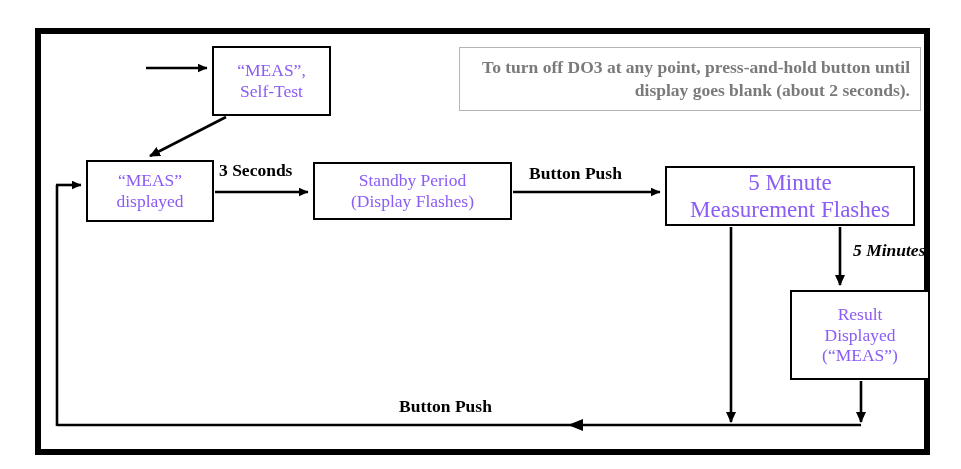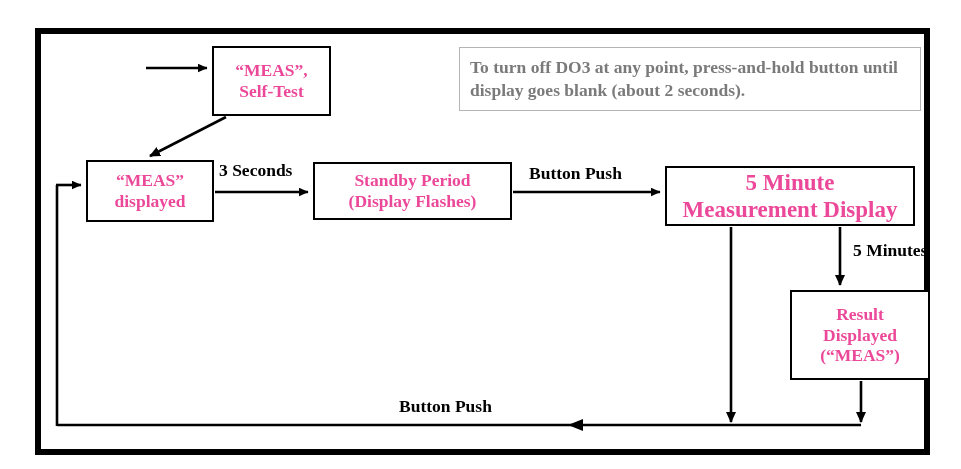--- a/index.html
+++ b/index.html
@@ -42,22 +42,22 @@
   
   .node {
     position: absolute;
     box-sizing: border-box;
     border: 2.5px solid #000000;
     background: #ffffff;
     display: flex;
     align-items: center;
     justify-content: center;
     text-align: center;
-    font-weight: bold;
-    color: #ec4899;
+    font-weight: normal;
+    color: #8b5cf6;
     line-height: 1.18;
   }
   .node .lines { display: block; }
   #node-selftest {
     left: 212px; top: 46px; width: 119px; height: 70px;
     font-size: 17.5px;
   }
   #node-meas {
     left: 86px; top: 160px; width: 128px; height: 62px;
     font-size: 17.5px;
@@ -78,40 +78,40 @@
   
   #note-box {
     position: absolute;
     left: 459px; top: 47px; width: 462px; height: 64px;
     box-sizing: border-box;
     border: 1.5px solid #b4b4b4;
     background: #ffffff;
     display: flex;
     align-items: center;
     justify-content: center;
-    text-align: left;
+    text-align: right;
     font-weight: bold;
     font-size: 17.5px;
     color: #7a7a7a;
     line-height: 1.3;
     padding: 3px 10px;
   }
   
   .edge-label {
     position: absolute;
     font-weight: bold;
     font-size: 17.5px;
     color: #000000;
     white-space: nowrap;
     line-height: 1.2;
   }
   #label-turnon    { left: 60px;  top: 52px; }
   #label-3sec      { left: 219px; top: 160px; text-align: right; }
   #label-btnpush-1 { left: 529px; top: 163px; }
-  #label-5min      { left: 853px; top: 240px; }
+  #label-5min      { left: 853px; top: 240px; font-style: italic; }
   #label-btnpush-2 { left: 399px; top: 396px; }
 </style>
 </head>
 <body>
 
 <div id="canvas">
 
   <div id="outer-frame"></div>
 
   <svg id="wires" viewBox="0 0 961 469" xmlns="http://www.w3.org/2000/svg">
@@ -170,21 +170,21 @@
   <div class="node" id="node-meas">
     <div>
       <span class="lines">“MEAS”</span>
       <span class="lines">displayed</span>
     </div>
   </div>
 
   <div class="node" id="node-measure">
     <div>
       <span class="lines">5 Minute</span>
-      <span class="lines">Measurement Display</span>
+      <span class="lines">Measurement Flashes</span>
     </div>
   </div>
 
   <div class="node" id="node-result">
     <div>
       <span class="lines">Result</span>
       <span class="lines">Displayed</span>
       <span class="lines">(“MEAS”)</span>
     </div>
   </div>

